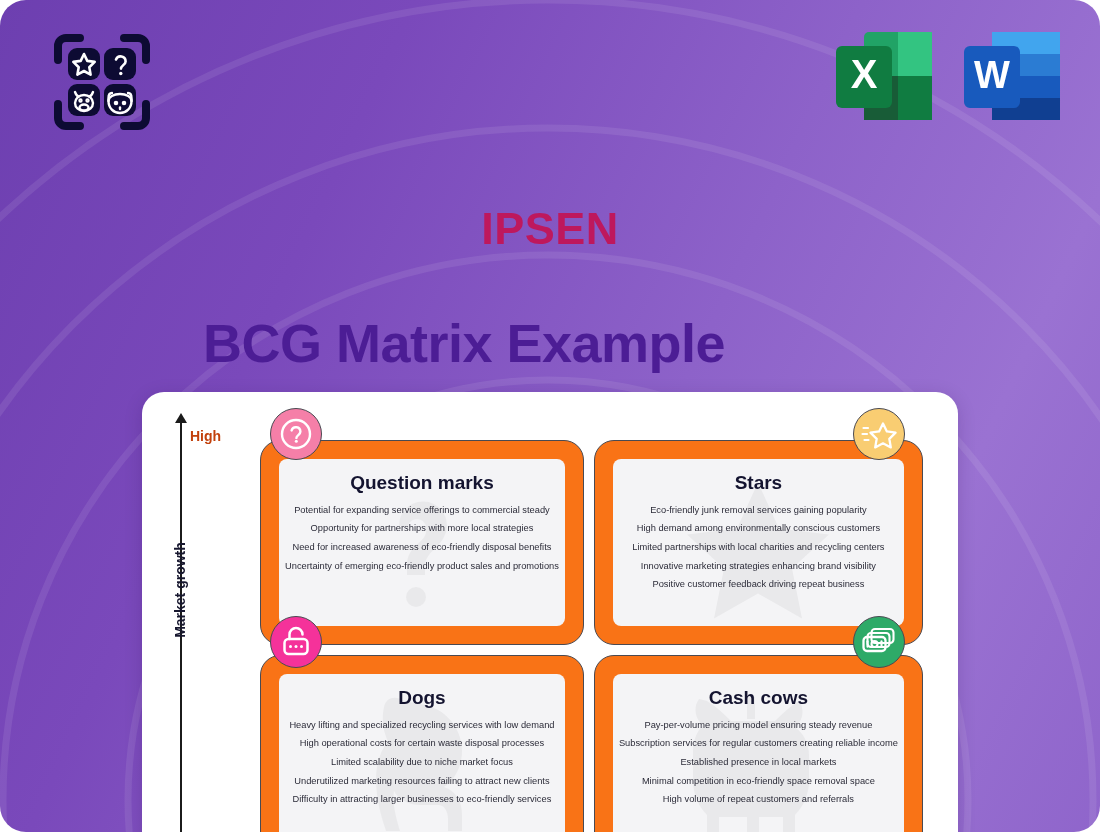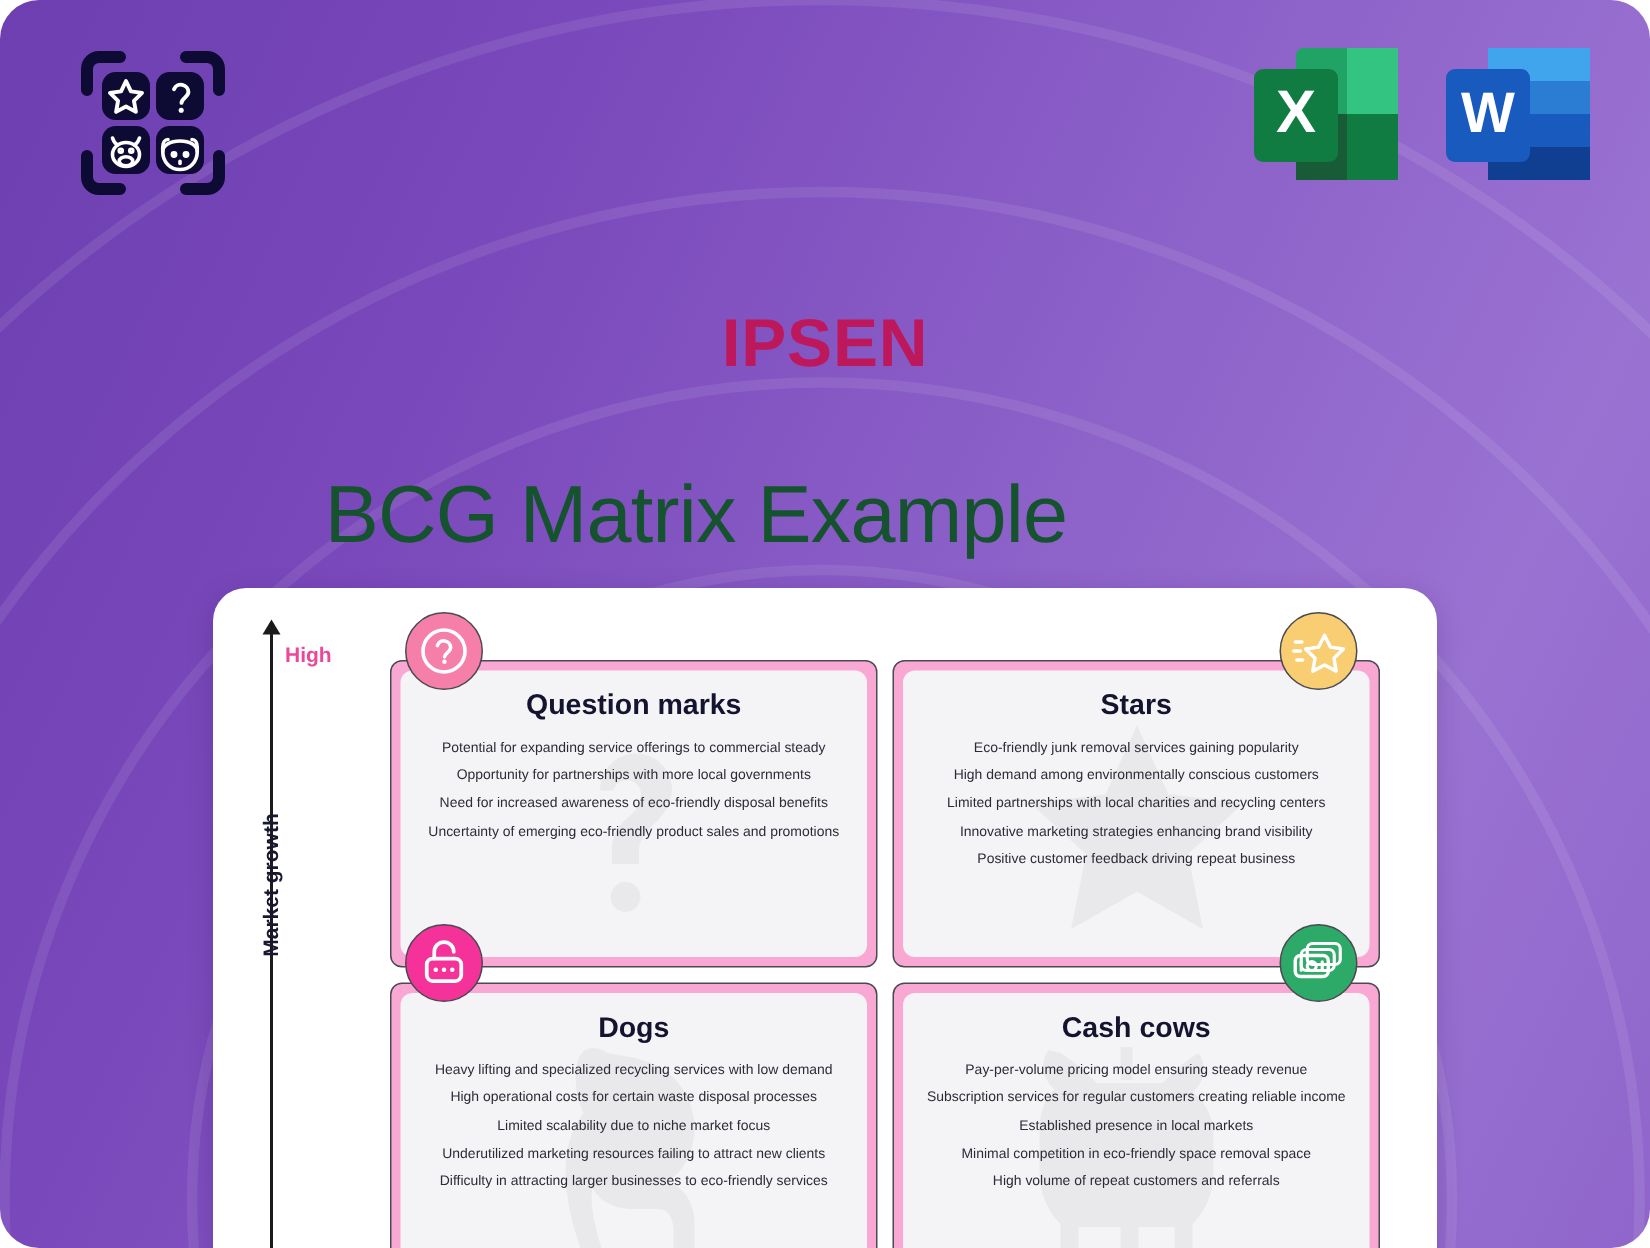--- a/index.html
+++ b/index.html
@@ -58,23 +58,23 @@
     font-size: 45px;
     font-weight: bold;
     letter-spacing: 0.5px;
     line-height: 1;
   }
   .page-title {
     position: absolute;
     left: 0; top: 314px;
     width: 928px;
     text-align: center;
-    color: #14532d;
+    color: #4c1d95;
     font-size: 54px;
-    font-weight: normal;
+    font-weight: bold;
     letter-spacing: -0.5px;
     line-height: 1.1;
   }
 
   
   .matrix-card {
     position: absolute;
     left: 142px; top: 392px;
     width: 816px; height: 470px;
     background: #ffffff;
@@ -96,21 +96,21 @@
     width: 0; height: 0;
     border-left: 6px solid transparent;
     border-right: 6px solid transparent;
     border-bottom: 10px solid #1b1b1b;
   }
   .axis-high {
     position: absolute;
     left: 48px; top: 36px;
     font-size: 14px;
     font-weight: bold;
-    color: #ec4899;
+    color: #c2410c;
   }
   .axis-title {
     position: absolute;
     left: -22px; top: 190px;
     width: 120px;
     text-align: center;
     font-size: 14px;
     font-weight: bold;
     color: #17172f;
     transform: rotate(-90deg);
@@ -124,23 +124,23 @@
     left: 118px; top: 48px;
     width: 660px; height: 420px;
     display: grid;
     grid-template-columns: 1fr 1fr;
     grid-template-rows: 1fr 1fr;
     gap: 10px;
   }
   .quad-outer {
     position: relative;
     border: 1.6px solid #4a4a52;
-    border-radius: 8px;
-    background: #f9a8d4;
-    padding: 6px;
+    border-radius: 20px;
+    background: #f97316;
+    padding: 18px;
   }
   .quad-inner {
     position: relative;
     width: 100%; height: 100%;
     background: #f4f4f6;
     border-radius: 8px;
     overflow: hidden;
     display: flex;
     flex-direction: column;
     align-items: center;
@@ -279,21 +279,21 @@
 
       <div class="quad-outer">
         <div class="quad-inner">
           <svg class="quad-watermark" width="110" height="130" viewBox="0 0 110 130">
             <path d="M32 42 a24 24 0 1 1 45 11 c-6 12 -19 16 -19 30 l0 8 l-18 0 l0-10 c0-20 19-22 19-34 a9 9 0 0 0 -18 -5 Z" fill="#6b6b6b"></path>
             <circle cx="49" cy="113" r="10" fill="#6b6b6b"></circle>
           </svg>
           <div class="quad-title">Question marks</div>
           <ul class="quad-list">
             <li>Potential for expanding service offerings to commercial steady</li>
-            <li>Opportunity for partnerships with more local governments</li>
+            <li>Opportunity for partnerships with more local strategies</li>
             <li>Need for increased awareness of eco-friendly disposal benefits</li>
             <li>Uncertainty of emerging eco-friendly product sales and promotions</li>
           </ul>
         </div>
       </div>
 
       <div class="quad-outer">
         <div class="quad-inner">
           <svg class="quad-watermark" width="150" height="145" viewBox="0 0 150 145">
             <path d="M75 6 L96 52 L146 58 L109 92 L119 142 L75 117 L31 142 L41 92 L4 58 L54 52 Z" fill="#6b6b6b"></path>

